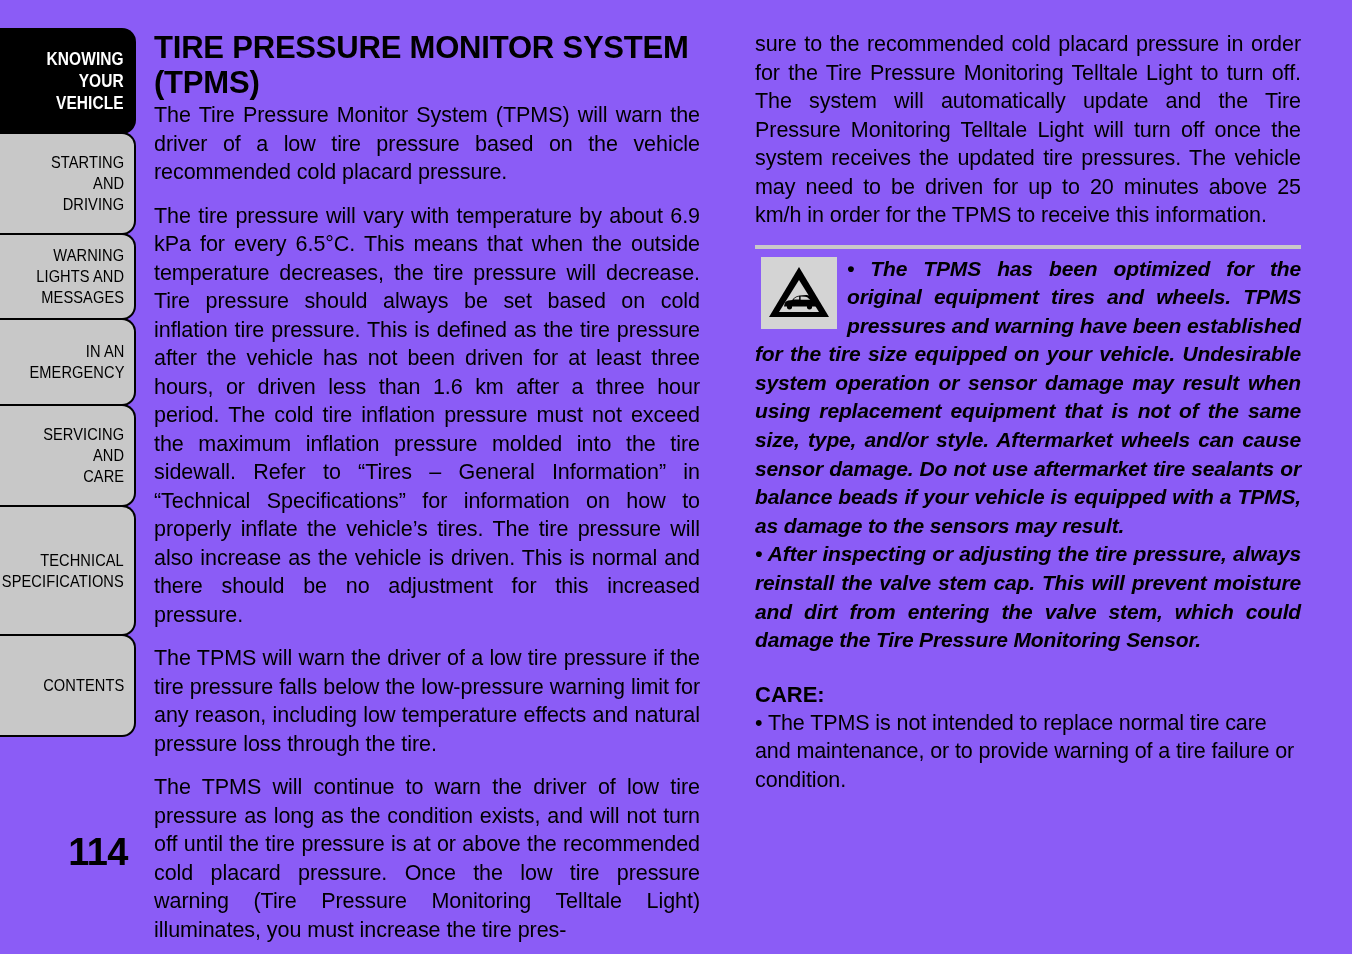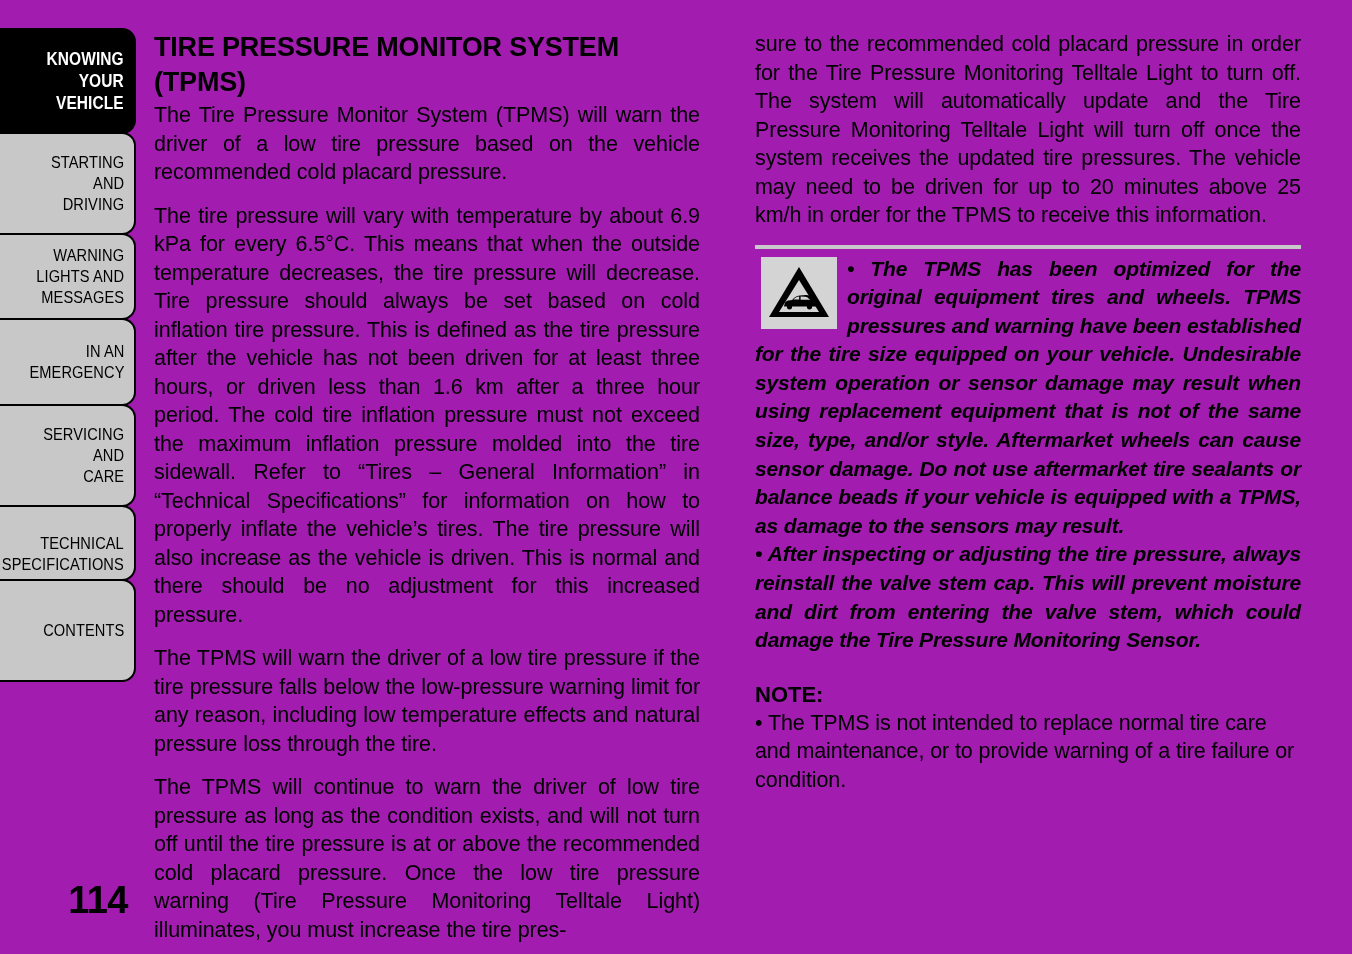--- a/index.html
+++ b/index.html
@@ -11,21 +11,21 @@
     width: 1352px;
     height: 954px;
     overflow: hidden;
     font-family: "Liberation Sans", sans-serif;
     color: #000000;
   }
   .page {
     position: relative;
     width: 1352px;
     height: 954px;
-    background: #a21caf;
+    background: #8b5cf6;
     text-decoration: underline;
   }
 
   
   .sidebar {
     position: absolute;
     left: 0;
     top: 28px;
     width: 136px;
   }
@@ -64,27 +64,27 @@
     font-weight: bold;
     font-size: 18px;
     line-height: 22px;
   }
   .tab.h1 { height: 106px; }
   .tab.h2 { height: 102px; }
   .tab.h3 { height: 103px; }
   .tab.h4 { height: 87px; }
   .tab.h5 { height: 88px; }
   .tab.h6 { height: 103px; }
-  .tab.h7 { height: 76px; align-items: flex-end; }
+  .tab.h7 { height: 131px; }
   .tab.h8 { height: 103px; }
 
   .page-number {
     position: absolute;
     left: 0;
-    top: 880px;
+    top: 832px;
     width: 136px;
     text-align: right;
     padding-right: 8px;
     box-sizing: border-box;
     font-size: 38px;
     font-weight: bold;
     line-height: 40px;
     letter-spacing: -0.5px;
   }
 
@@ -97,21 +97,21 @@
     left: 154px;
     width: 546px;
   }
   .col-right {
     left: 755px;
     width: 546px;
   }
 
   h1.section-title {
     margin: 0 0 1px 0;
-    font-size: 27px;
+    font-size: 31px;
     line-height: 35px;
     font-weight: bold;
     letter-spacing: -0.2px;
     text-transform: uppercase;
   }
 
   p.body {
     margin: 0 0 15px 0;
     font-size: 21.5px;
     line-height: 28.5px;
@@ -231,18 +231,18 @@
             <path d="M26.5 34.6 c1.6,-1.8 3.2,-2.8 5.6,-3.0 l0,3.0 z" fill="#d4d4d4"></path>
             <path d="M33.6 31.6 l4.6,0.2 c1.6,0.1 2.4,0.7 3.4,1.6 l1.6,1.4 l-9.6,0 z" fill="#d4d4d4"></path>
           </svg>
         </span><span>•  The TPMS has been optimized for the original equipment tires and wheels. TPMS pressures and warning have been established for the tire size equipped on your vehicle. Undesirable system operation or sensor damage may result when using replacement equipment that is not of the same size, type, and/or style. Aftermarket wheels can cause sensor damage. Do not use aftermarket tire sealants or balance beads if your vehicle is equipped with a TPMS, as damage to the sensors may result.</span>
       </div>
 
       <div class="warn-body warn-para2">•  After inspecting or adjusting the tire pressure, always reinstall the valve stem cap. This will prevent moisture and dirt from entering the valve stem, which could damage the Tire Pressure Monitoring Sensor.</div>
     </div>
 
     <div>
-      <p class="note-title">NOTE:</p>
+      <p class="note-title">CARE:</p>
       <p class="note-body">•  The TPMS is not intended to replace normal tire care and maintenance, or to provide warning of a tire failure or condition.</p>
     </div>
   </div>
 
 </div>
 
 </body></html>

